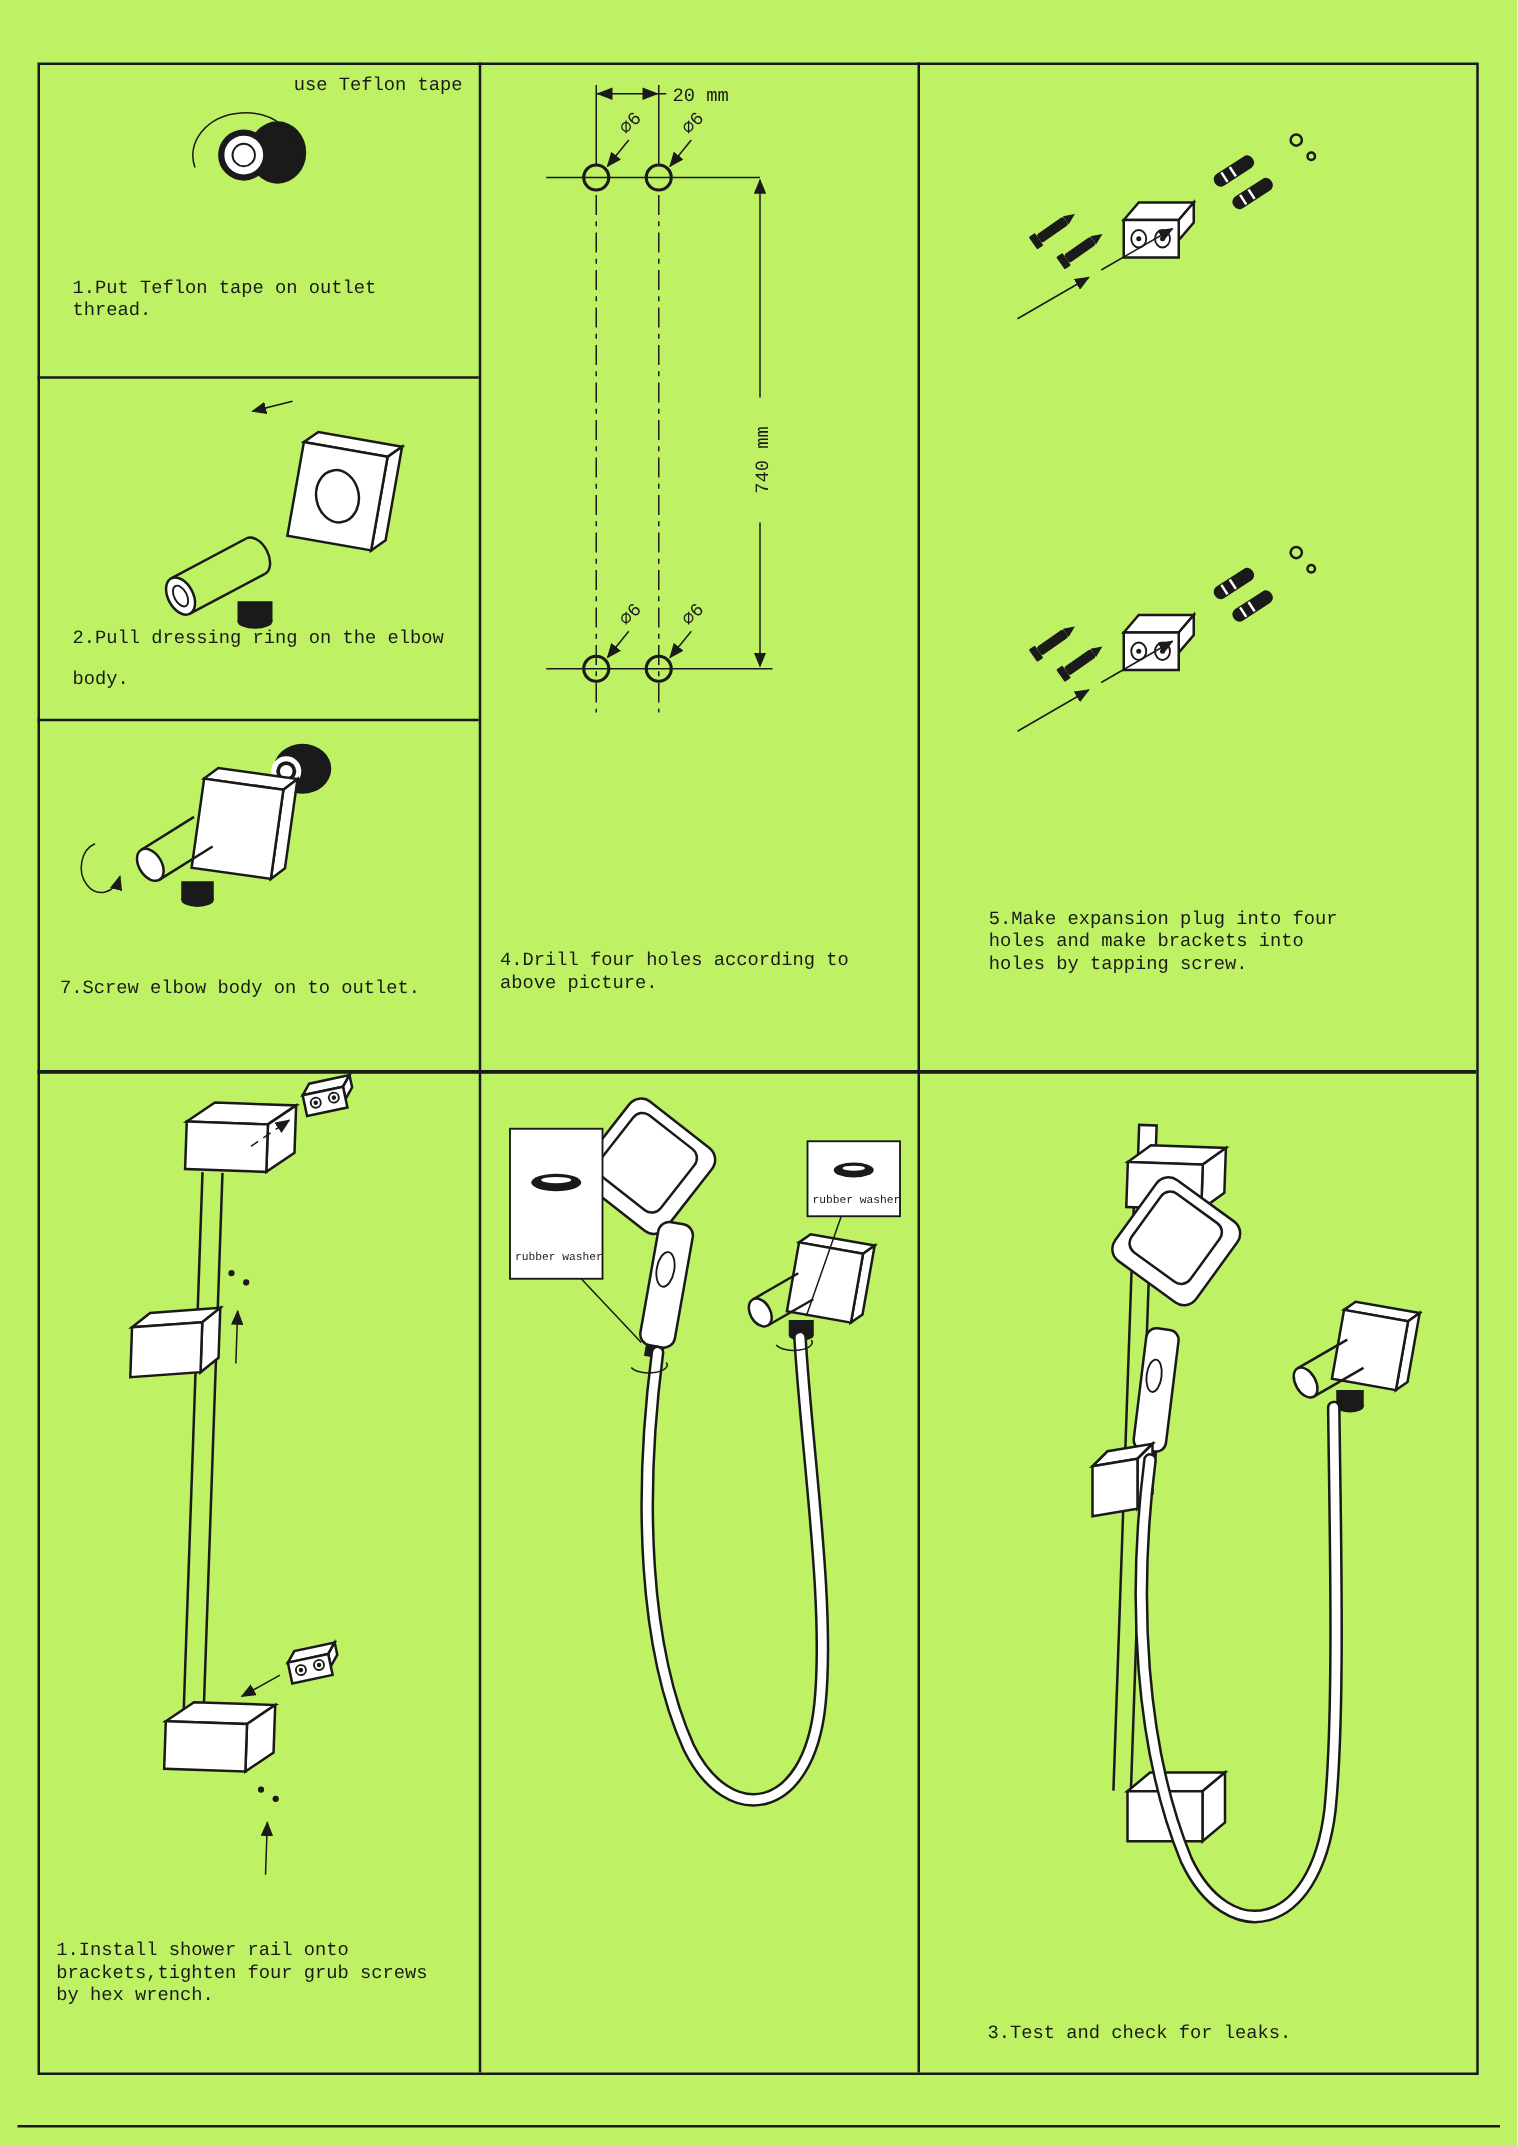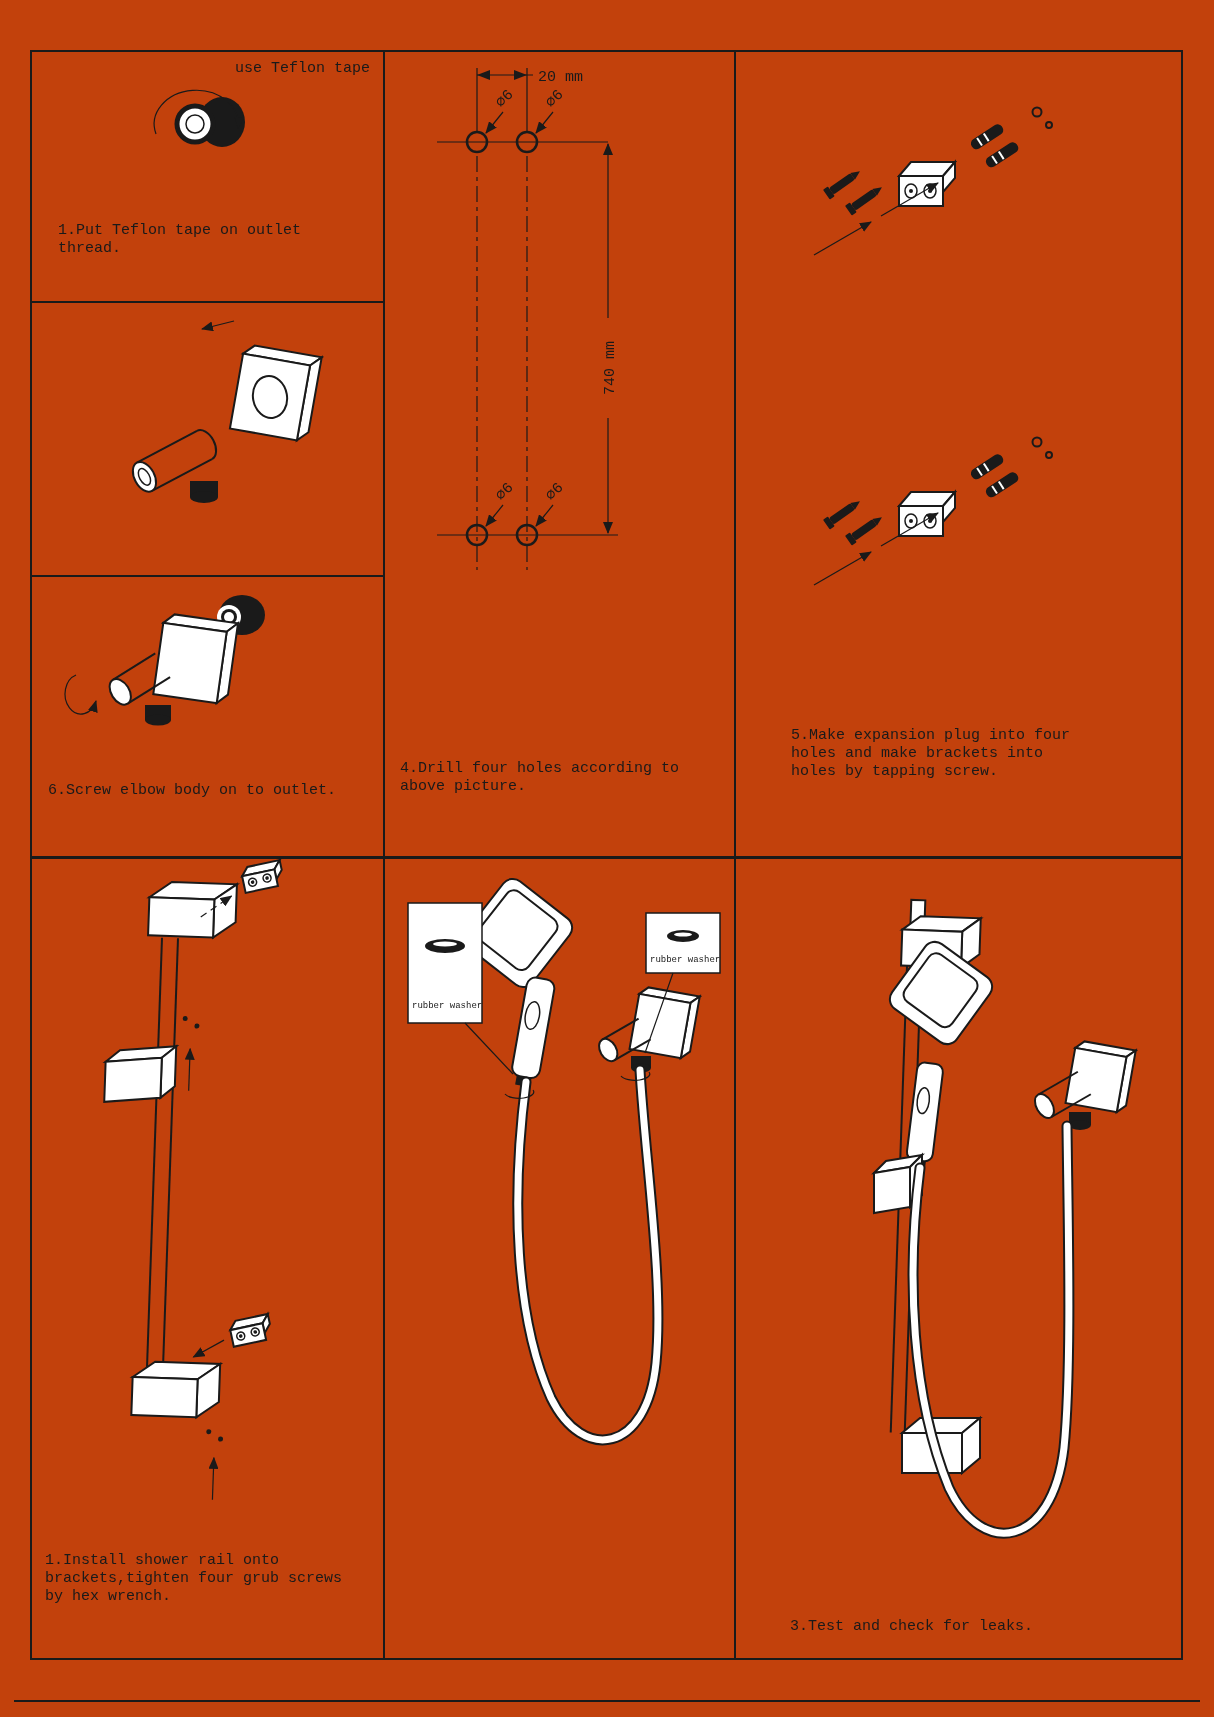--- a/index.html
+++ b/index.html
@@ -1,16 +1,16 @@
 <!DOCTYPE html>
 <html><head>
 <meta charset="utf-8">
 <style>
   html,body{margin:0;padding:0;background:#fff;}
-  #page{position:relative;width:1214px;height:1717px;background:#c2410c;overflow:hidden;
+  #page{position:relative;width:1214px;height:1717px;background:#bef264;overflow:hidden;
         font-family:"Liberation Mono","DejaVu Sans Mono",monospace;color:#1a1a1a;}
   .bline{position:absolute;background:#1a1a1a;}
   #frame{position:absolute;left:30px;top:50px;width:1149px;height:1606px;border:2px solid #1a1a1a;}
   .cap{position:absolute;font-size:15px;line-height:18px;white-space:pre-line;color:#1a1a1a;}
   .cap2{line-height:33px;}
   .note{position:absolute;font-size:15px;color:#1a1a1a;white-space:nowrap;}
   svg{position:absolute;overflow:visible;}
   .s2{stroke:#1a1a1a;stroke-width:2;fill:none;}
   .thin{stroke:#1a1a1a;stroke-width:1.2;fill:none;}
   .dash{stroke-dasharray:16 5 4 5;}
@@ -74,20 +74,22 @@
         <path class="s2" d="M 30 -16 A 10 16 0 0 1 30 16"></path>
         <ellipse class="wh" cx="-38" cy="0" rx="10" ry="16"></ellipse>
         <ellipse class="wh15" cx="-38" cy="0" rx="5" ry="9"></ellipse>
       </g>
       <g transform="translate(174,180)">
         <rect class="ink" x="-14" y="0" width="28" height="16"></rect>
         <ellipse class="ink" cx="0" cy="16" rx="14" ry="6"></ellipse>
       </g>
     </g>
   </svg>
+  <div class="cap cap2" style="left:58px;top:494px;">2.Pull dressing ring on the elbow
+body.</div>
 
   <svg style="left:30px;top:575px;" width="353" height="283" viewBox="0 0 353 283">
     <g>
       <ellipse class="ink" cx="212" cy="40" rx="23" ry="20"></ellipse>
       <circle cx="199" cy="42" r="12" fill="#fff"></circle>
       <circle cx="199" cy="42" r="8" fill="#1a1a1a"></circle>
       <circle cx="199" cy="42" r="5" fill="#fff"></circle>
     </g>
     <g transform="translate(160,88) rotate(8)">
       <polygon class="wh" points="-32,-36 -22,-46 42,-46 32,-36"></polygon>
@@ -98,21 +100,21 @@
       <line class="s2" x1="-28" y1="-14" x2="22" y2="-14"></line>
       <line class="s2" x1="-28" y1="14" x2="22" y2="14"></line>
       <ellipse class="wh" cx="-28" cy="0" rx="9" ry="14"></ellipse>
     </g>
     <g transform="translate(128,130)">
       <rect class="ink" x="-13" y="0" width="26" height="15"></rect>
       <ellipse class="ink" cx="0" cy="15" rx="13" ry="5.5"></ellipse>
     </g>
     <path class="thin" d="M 46 100 A 16 20 0 1 0 66 126" marker-end="url(#ah)"></path>
   </svg>
-  <div class="cap" style="left:48px;top:782px;">6.Screw elbow body on to outlet.</div>
+  <div class="cap" style="left:48px;top:782px;">7.Screw elbow body on to outlet.</div>
 
   <svg style="left:383px;top:50px;" width="351" height="808" viewBox="0 0 351 808">
 
     <g>
       <line class="thin" x1="94" y1="82" x2="94" y2="18"></line>
       <line class="thin" x1="144" y1="82" x2="144" y2="18"></line>
       <line class="thin" x1="94" y1="25" x2="150" y2="25"></line>
       <polygon class="ink" points="94,25 107,20 107,30"></polygon>
       <polygon class="ink" points="144,25 131,20 131,30"></polygon>
       <text class="dim" x="155" y="31">20 mm</text>

